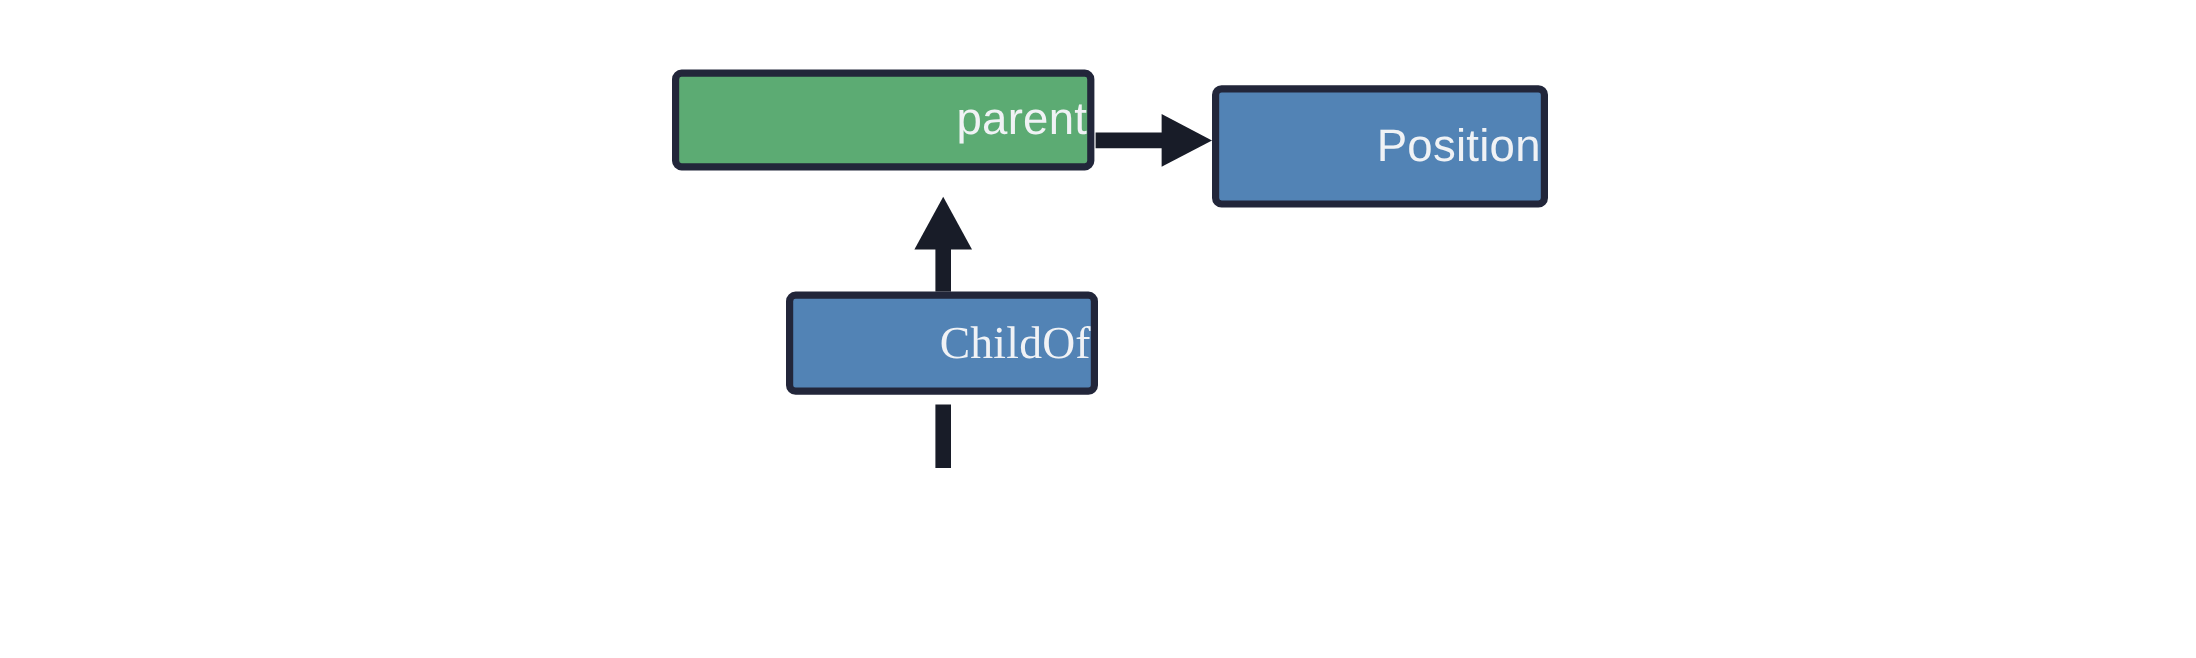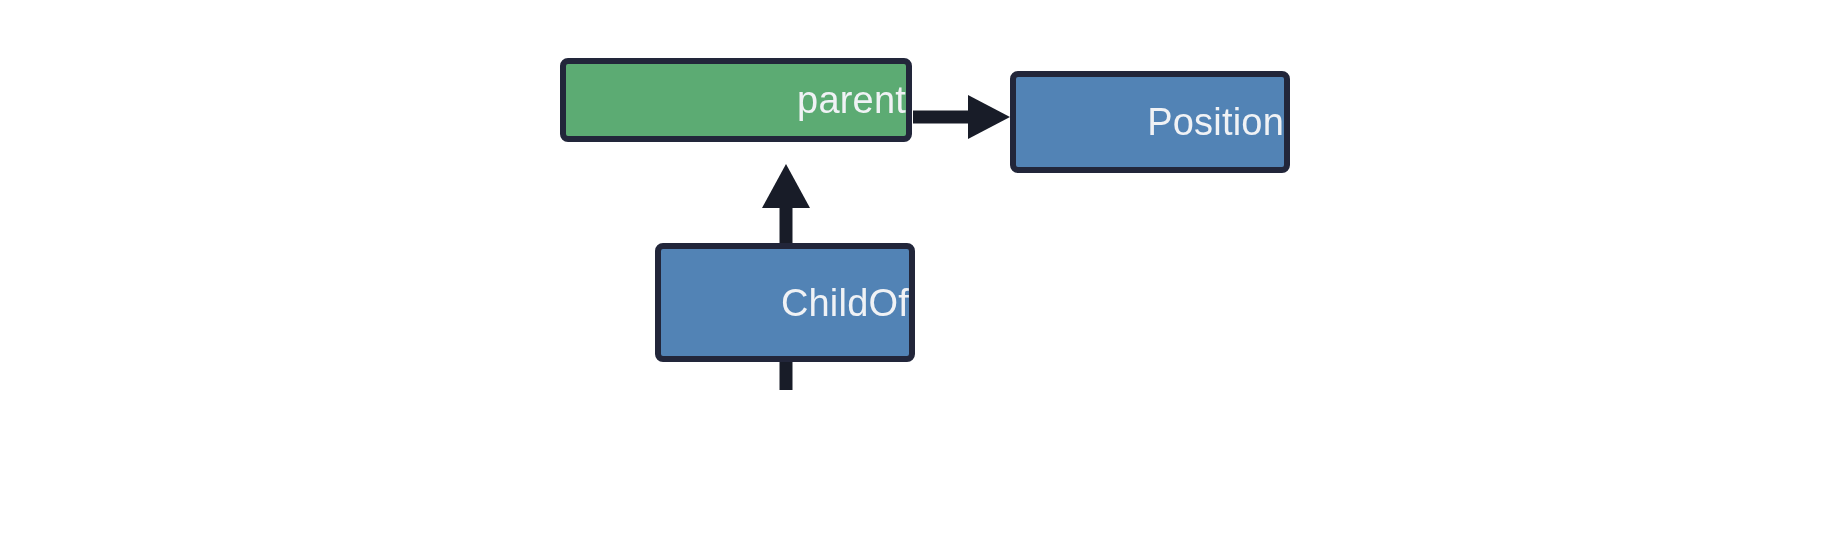--- a/index.html
+++ b/index.html
@@ -43,21 +43,21 @@
     line-height: 1;
     letter-spacing: 0.2px;
     white-space: nowrap;
     font-weight: 400;
   }
   .node.entity  { background: #5cab73; }
   .node.comp    { background: #5283b5; }
 
   #node-parent   { left: 560px;  top: 58px;  width: 352px; height: 84px; }
   #node-position { left: 1010px; top: 58px;  width: 280px; height: 102px; margin-top: 13px; }
-  #node-childof  { left: 655px;  top: 243px; width: 260px; height: 119px; }
+  #node-childof  { left: 655px;  top: 243px; width: 260px; height: 86px; font-family: Liberation Serif, serif; }
   #node-child    { left: 655px;  top: 390px; width: 260px; height: 88px; }
 </style>
 </head>
 <body>
 
 <div id="canvas">
 
   <svg id="edge-layer" viewBox="0 0 1830 548" xmlns="http://www.w3.org/2000/svg">
 
     <g>

